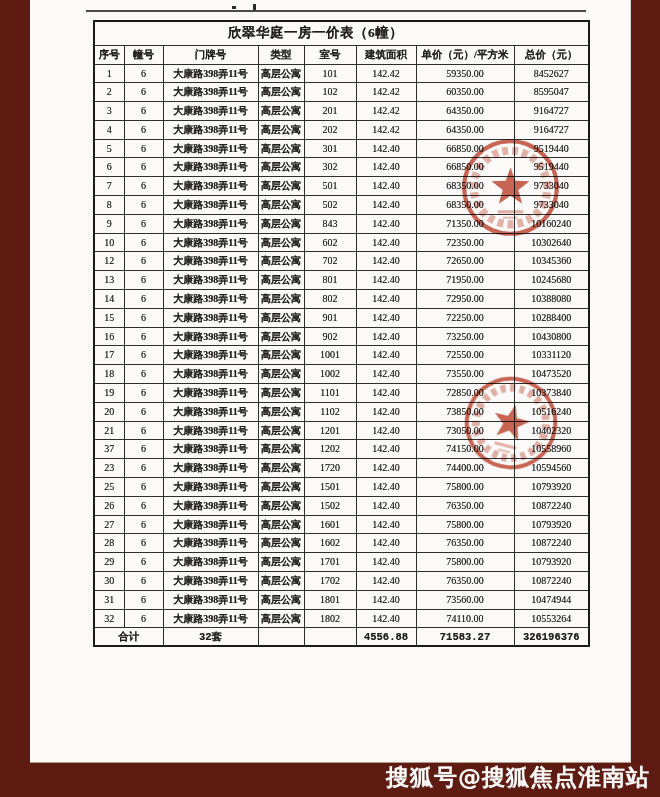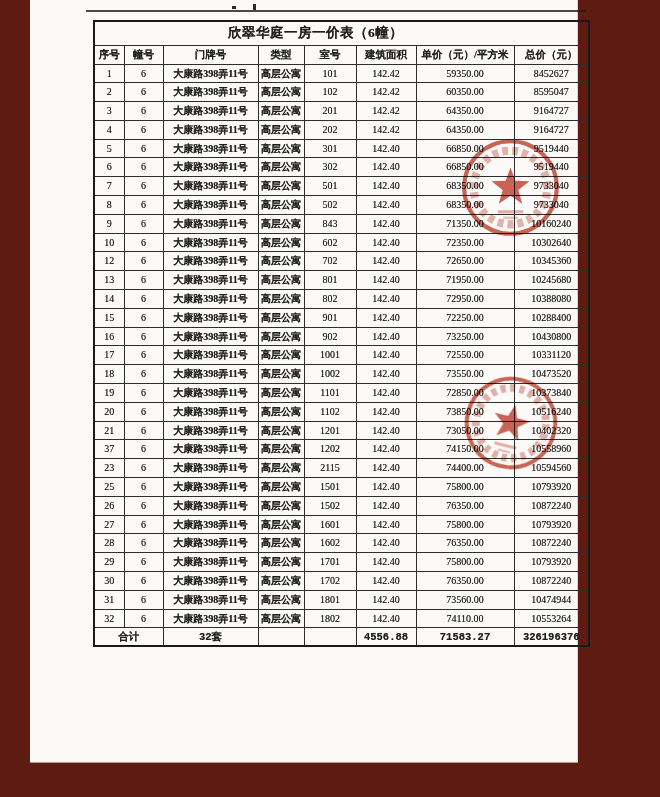--- a/index.html
+++ b/index.html
@@ -1,21 +1,21 @@
 <!DOCTYPE html>
 <html><head>
 <meta charset="utf-8">
 <style>
   * { margin:0; padding:0; box-sizing:border-box; }
   body { width:660px; height:797px; font-family:"Liberation Serif","DejaVu Serif",serif; }
 
   .canvas { position:relative; width:660px; height:797px; background:#5e1b11; overflow:hidden; }
 
   .page {
-    position:absolute; left:30px; top:0; width:548px; height:762px;
+    position:absolute; left:30px; top:0; width:601px; height:762px;
     background:#fbfaf8;
     box-shadow: inset -1px 0 0 rgba(0,0,0,.15), 0 1px 0 #b89a85;
   }
 
   .top-line { position:absolute; left:56px; top:10px; width:500px; height:2px; background:#1d1d1d; opacity:.8; }
   .top-dot { position:absolute; background:#2a2a2a; }
   .top-dot.d1 { left:202px; top:6px; width:4px; height:3px; }
   .top-dot.d2 { left:223px; top:4px; width:3px; height:6px; }
 
   table.price {
@@ -300,21 +300,21 @@
         <td>1202</td>
         <td>142.40</td>
         <td>74150.00</td>
         <td>10558960</td>
       </tr>
           <tr class="data-row">
         <td>23</td>
         <td>6</td>
         <td class="cjk">大康路398弄11号</td>
         <td class="cjk">高层公寓</td>
-        <td>2115</td>
+        <td>1720</td>
         <td>142.40</td>
         <td>74400.00</td>
         <td>10594560</td>
       </tr>
           <tr class="data-row">
         <td>25</td>
         <td>6</td>
         <td class="cjk">大康路398弄11号</td>
         <td class="cjk">高层公寓</td>
         <td>1501</td>
@@ -421,13 +421,14 @@
         <circle cx="60" cy="60" r="51" fill="none" stroke="currentColor" stroke-width="4.5"></circle>
         <circle cx="60" cy="60" r="40.5" fill="none" stroke="currentColor" stroke-width="9" stroke-dasharray="6 5" opacity=".5" transform="rotate(5 60 60)"></circle>
         <polygon fill="currentColor" points="60,38 54.7,52.7 39.1,53.2 51.4,62.8 47.1,77.8 60,69 72.9,77.8 68.6,62.8 80.9,53.2 65.3,52.7"></polygon>
         <rect x="47" y="85" width="26" height="3.5" opacity=".5" fill="currentColor"></rect>
         <rect x="53" y="92" width="14" height="2.5" opacity=".4" fill="currentColor"></rect>
       </svg>
     </div>
 
   </div>
 
+  <div class="watermark">搜狐号@搜狐焦点淮南站</div>
 </div>
 
 </body></html>

